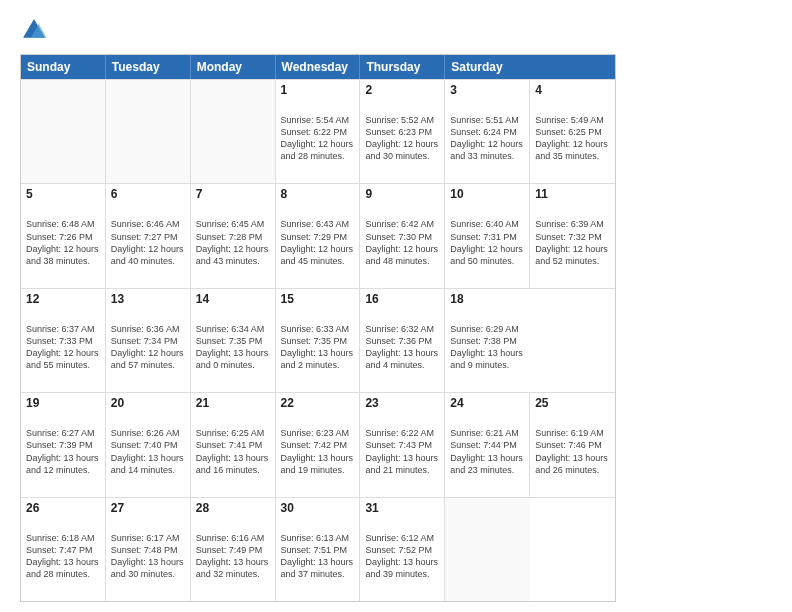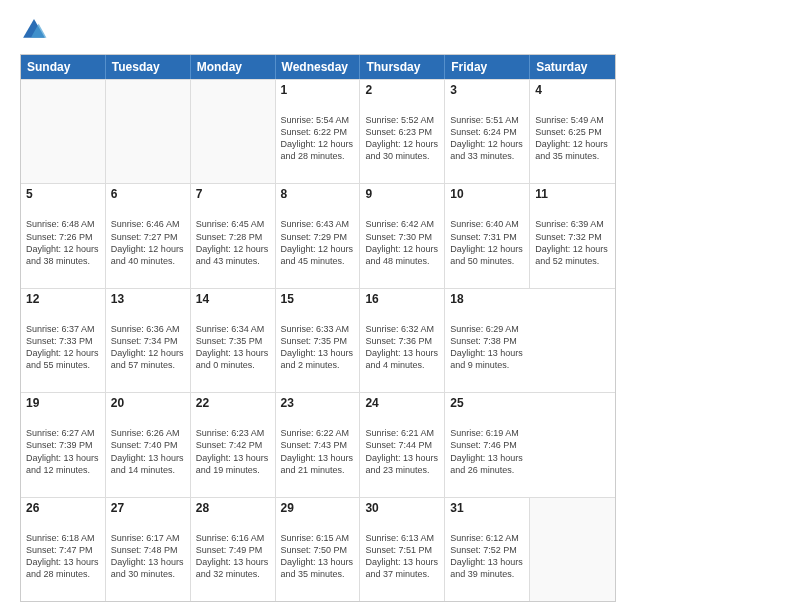--- a/index.html
+++ b/index.html
@@ -128,21 +128,20 @@
     </div>
   </div>
 
   <div class="calendar">
     <div class="cal-header-row">
     <div class="cal-header-cell">Sunday</div>
         <div class="cal-header-cell">Tuesday</div>
         <div class="cal-header-cell">Monday</div>
         <div class="cal-header-cell">Wednesday</div>
         <div class="cal-header-cell">Thursday</div>
-        <div class="cal-header-cell">Friday</div>
         <div class="cal-header-cell">Saturday</div>
       </div>
     <div class="cal-body">
     <div class="cal-row">
           <div class="cal-cell empty"></div>
           <div class="cal-cell empty"></div>
           <div class="cal-cell empty"></div>
           <div class="cal-cell">
             <div class="day-num">1</div>
             <div class="cell-detail" style="white-space: pre-line;">Sunrise: 5:54 AM
@@ -257,20 +256,26 @@
 Sunset: 7:39 PM
 Daylight: 13 hours and 12 minutes.</div>
           </div>
           <div class="cal-cell">
             <div class="day-num">20</div>
             <div class="cell-detail" style="white-space: pre-line;">Sunrise: 6:26 AM
 Sunset: 7:40 PM
 Daylight: 13 hours and 14 minutes.</div>
           </div>
           <div class="cal-cell">
+            <div class="day-num">21</div>
+            <div class="cell-detail" style="white-space: pre-line;">Sunrise: 6:25 AM
+Sunset: 7:41 PM
+Daylight: 13 hours and 16 minutes.</div>
+          </div>
+          <div class="cal-cell">
             <div class="day-num">22</div>
             <div class="cell-detail" style="white-space: pre-line;">Sunrise: 6:23 AM
 Sunset: 7:42 PM
 Daylight: 13 hours and 19 minutes.</div>
           </div>
           <div class="cal-cell">
             <div class="day-num">23</div>
             <div class="cell-detail" style="white-space: pre-line;">Sunrise: 6:22 AM
 Sunset: 7:43 PM
 Daylight: 13 hours and 21 minutes.</div>
@@ -299,26 +304,20 @@
             <div class="day-num">27</div>
             <div class="cell-detail" style="white-space: pre-line;">Sunrise: 6:17 AM
 Sunset: 7:48 PM
 Daylight: 13 hours and 30 minutes.</div>
           </div>
           <div class="cal-cell">
             <div class="day-num">28</div>
             <div class="cell-detail" style="white-space: pre-line;">Sunrise: 6:16 AM
 Sunset: 7:49 PM
 Daylight: 13 hours and 32 minutes.</div>
-          </div>
-          <div class="cal-cell">
-            <div class="day-num">29</div>
-            <div class="cell-detail" style="white-space: pre-line;">Sunrise: 6:15 AM
-Sunset: 7:50 PM
-Daylight: 13 hours and 35 minutes.</div>
           </div>
           <div class="cal-cell">
             <div class="day-num">30</div>
             <div class="cell-detail" style="white-space: pre-line;">Sunrise: 6:13 AM
 Sunset: 7:51 PM
 Daylight: 13 hours and 37 minutes.</div>
           </div>
           <div class="cal-cell">
             <div class="day-num">31</div>
             <div class="cell-detail" style="white-space: pre-line;">Sunrise: 6:12 AM

